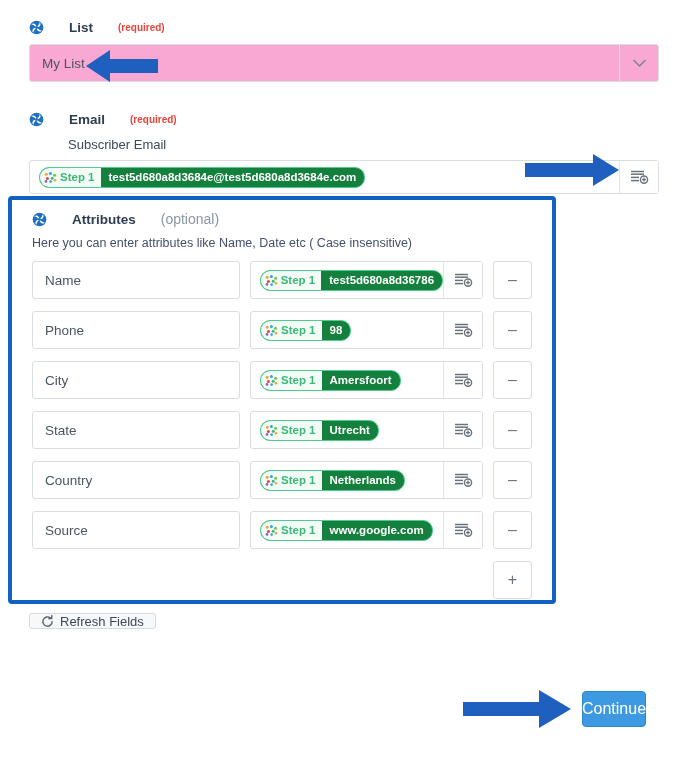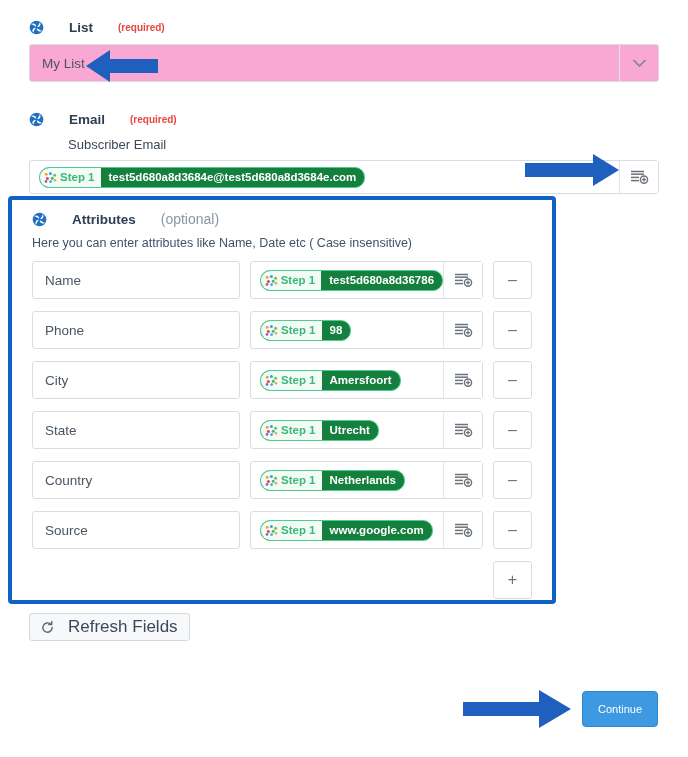--- a/index.html
+++ b/index.html
@@ -214,46 +214,46 @@
     justify-content: flex-end;
     margin-top: 2px;
     padding-right: 0px;
   }
 
   
   #refresh-btn {
     position: absolute;
     left: 29px;
     top: 613px;
-    height: 28px;
-    box-sizing: border-box;
-    display: flex;
-    align-items: center;
-    gap: 14px;
+    height: 16px;
+    box-sizing: border-box;
+    display: flex;
+    align-items: center;
+    gap: 6px;
     padding: 0 11px;
     border: 1px solid #d5dade;
     border-radius: 3px;
     background: #f7f8f9;
-    font-size: 17px;
+    font-size: 13px;
     color: #3c4858;
   }
 
   
   #continue-btn {
     position: absolute;
     left: 582px;
     top: 691px;
-    width: 76px;
+    width: 64px;
     height: 36px;
     box-sizing: border-box;
     background: #3d9ae2;
     border: 1px solid #2e86cc;
     border-radius: 4px;
     color: #fff;
-    font-size: 11px;
+    font-size: 16px;
     display: flex;
     align-items: center;
     justify-content: center;
   }
 
   
   .arrow { position: absolute; }
   #arrow-list   { left: 82px;  top: 48px;  }
   #arrow-email  { left: 523px; top: 152px; }
   #arrow-cont   { left: 461px; top: 686px; }

